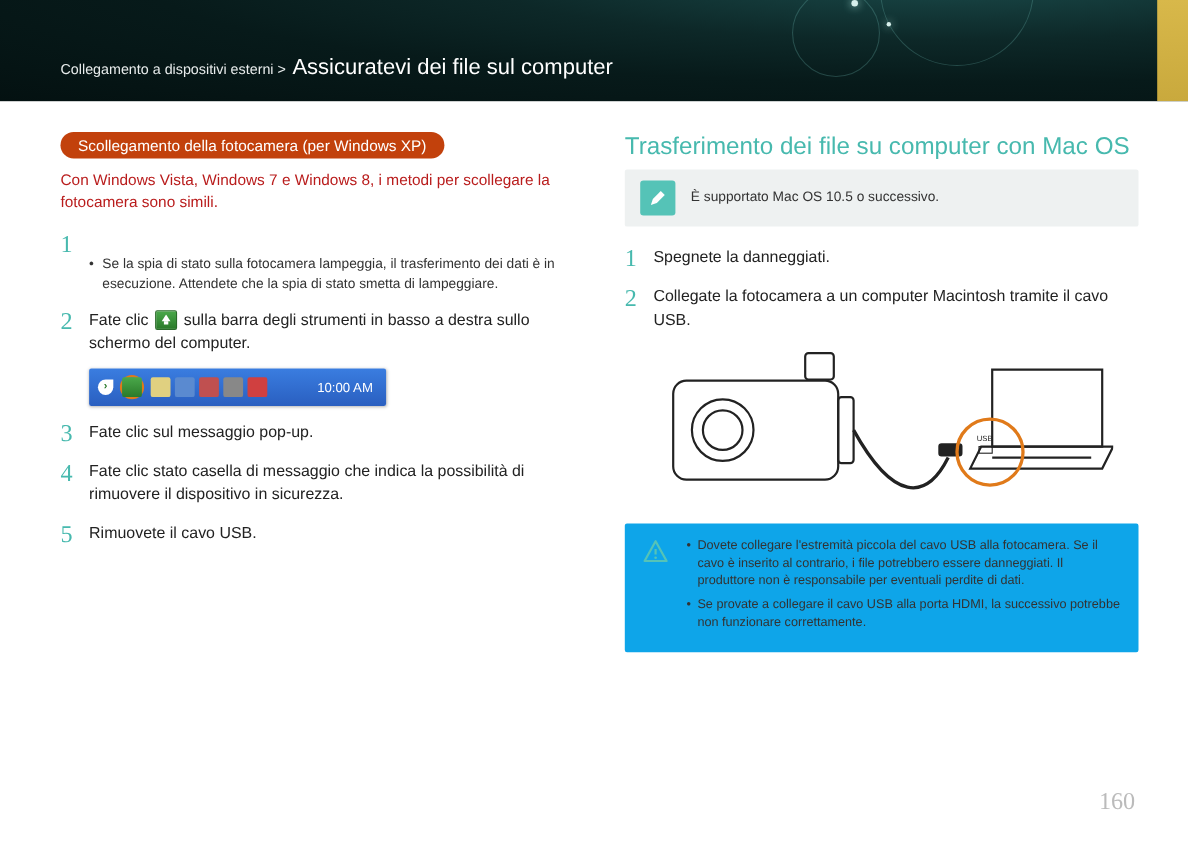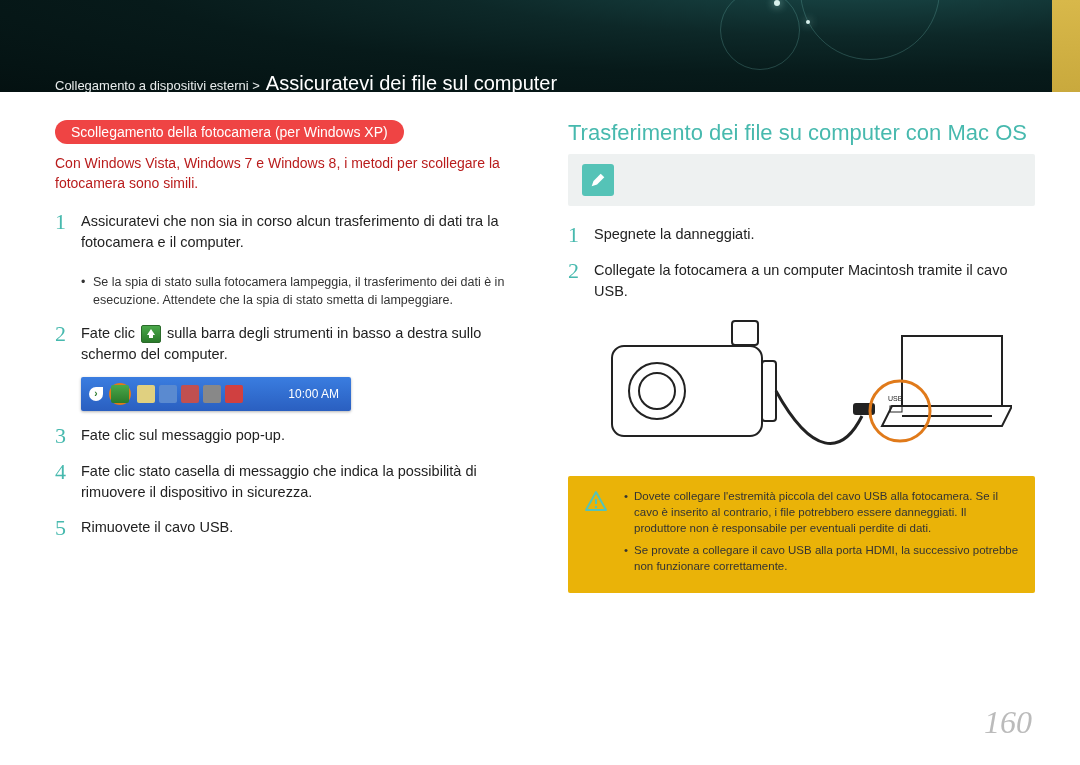--- a/index.html
+++ b/index.html
@@ -44,21 +44,21 @@
   .gold-bar {
     position: absolute;
     right: 0; top: 0;
     width: 28px;
     height: 92px;
     background: linear-gradient(#d8b84a, #c9a93d);
   }
   .breadcrumb {
     position: absolute;
     left: 55px;
-    top: 72px;
+    top: 50px;
     color: #fff;
     font-size: 13px;
     display: flex;
     align-items: baseline;
     gap: 4px;
     text-align: center;
   }
   .breadcrumb .pre { font-size: 13px; color: #e8ecec;}
   .breadcrumb .main { font-size: 20px; font-weight: 300; color: #fff; margin-left: 2px;}
   .content {
@@ -66,21 +66,21 @@
     top: 120px;
     left: 55px;
     right: 45px;
     bottom: 40px;
     display: flex;
     gap: 46px;
   }
   .col { flex: 1 1 50%; }
   .pill {
     display: inline-block;
-    background: #ef4444;
+    background: #c2410c;
     color: #fff;
     border-radius: 14px;
     padding: 4px 16px;
     font-size: 14px;
     font-weight: 500;
   }
   .para {
     font-size: 14px;
     color: #b91c1c;
     margin-top: 10px;
@@ -180,21 +180,21 @@
   }
   .info-icon {
     width: 32px; height: 32px;
     background: #55c3b7;
     border-radius: 3px;
     display:flex; align-items:center; justify-content:center;
     flex-shrink:0;
   }
   .info-text { font-size: 12.5px; color: #333; line-height: 1.4; padding-top:7px;}
   .warn-box {
-    background: #eab308;
+    background: #0ea5e9;
     border-radius: 2px;
     display:flex;
     gap: 14px;
     padding: 12px 14px;
     margin-top: 8px;
   }
   .warn-icon {
     width: 28px; height: 28px;
     flex-shrink: 0;
     display:flex; align-items:center; justify-content:center;
@@ -203,23 +203,22 @@
   .warn-list .sub-bullet { font-size: 11.5px; margin-top: 0; margin-bottom: 6px; padding-left:10px;}
   .diagram {
     display:flex;
     justify-content:center;
     margin: 14px 0 10px;
   }
   .page-num {
     position: absolute;
     right: 48px;
     bottom: 24px;
-    font-size: 32px;
+    font-size: 22px;
     color: #bbb;
-    font-style: italic;
     font-family: Georgia, serif;
   }
 </style>
 </head>
 <body>
 
 <div class="header-band">
   <div class="header-ornament">
     <div class="circ c1"></div>
     <div class="circ c2"></div>
@@ -238,21 +237,20 @@
 
   <div class="col col-left">
     <span class="pill">Scollegamento della fotocamera (per Windows XP)</span>
     <p class="para">Con Windows Vista, Windows 7 e Windows 8, i metodi per scollegare la fotocamera sono simili.</p>
 
     <ol class="steps">
 
       <li class="step">
         <span class="num">1</span>
         <div class="step-body">
-          <span>Assicuratevi che non sia in corso alcun trasferimento di dati tra la fotocamera e il computer.</span>
           <div class="sub-bullet">Se la spia di stato sulla fotocamera lampeggia, il trasferimento dei dati è in esecuzione. Attendete che la spia di stato smetta di lampeggiare.</div>
         </div>
       </li>
 
       <li class="step">
         <span class="num">2</span>
         <div class="step-body">
           <span>Fate clic </span>
           <span class="inline-icon">
             <svg viewBox="0 0 10 10">
@@ -297,20 +295,21 @@
 
   <div class="col col-right">
     <h2>Trasferimento dei file su computer con Mac OS</h2>
 
     <div class="info-box">
       <span class="info-icon">
         <svg viewBox="0 0 20 20" width="18" height="18">
             <path d="M3 17 L5 11 L13 3 L17 7 L9 15 Z" fill="#fff"></path>
           </svg>
       </span>
+      <span class="info-text">È supportato Mac OS 10.5 o successivo.</span>
     </div>
 
     <ol class="steps">
       <li class="step">
         <span class="num">1</span>
         <div class="step-body">Spegnete la danneggiati.</div>
       </li>
       <li class="step">
         <span class="num">2</span>
         <div class="step-body">Collegate la fotocamera a un computer Macintosh tramite il cavo USB.</div>

